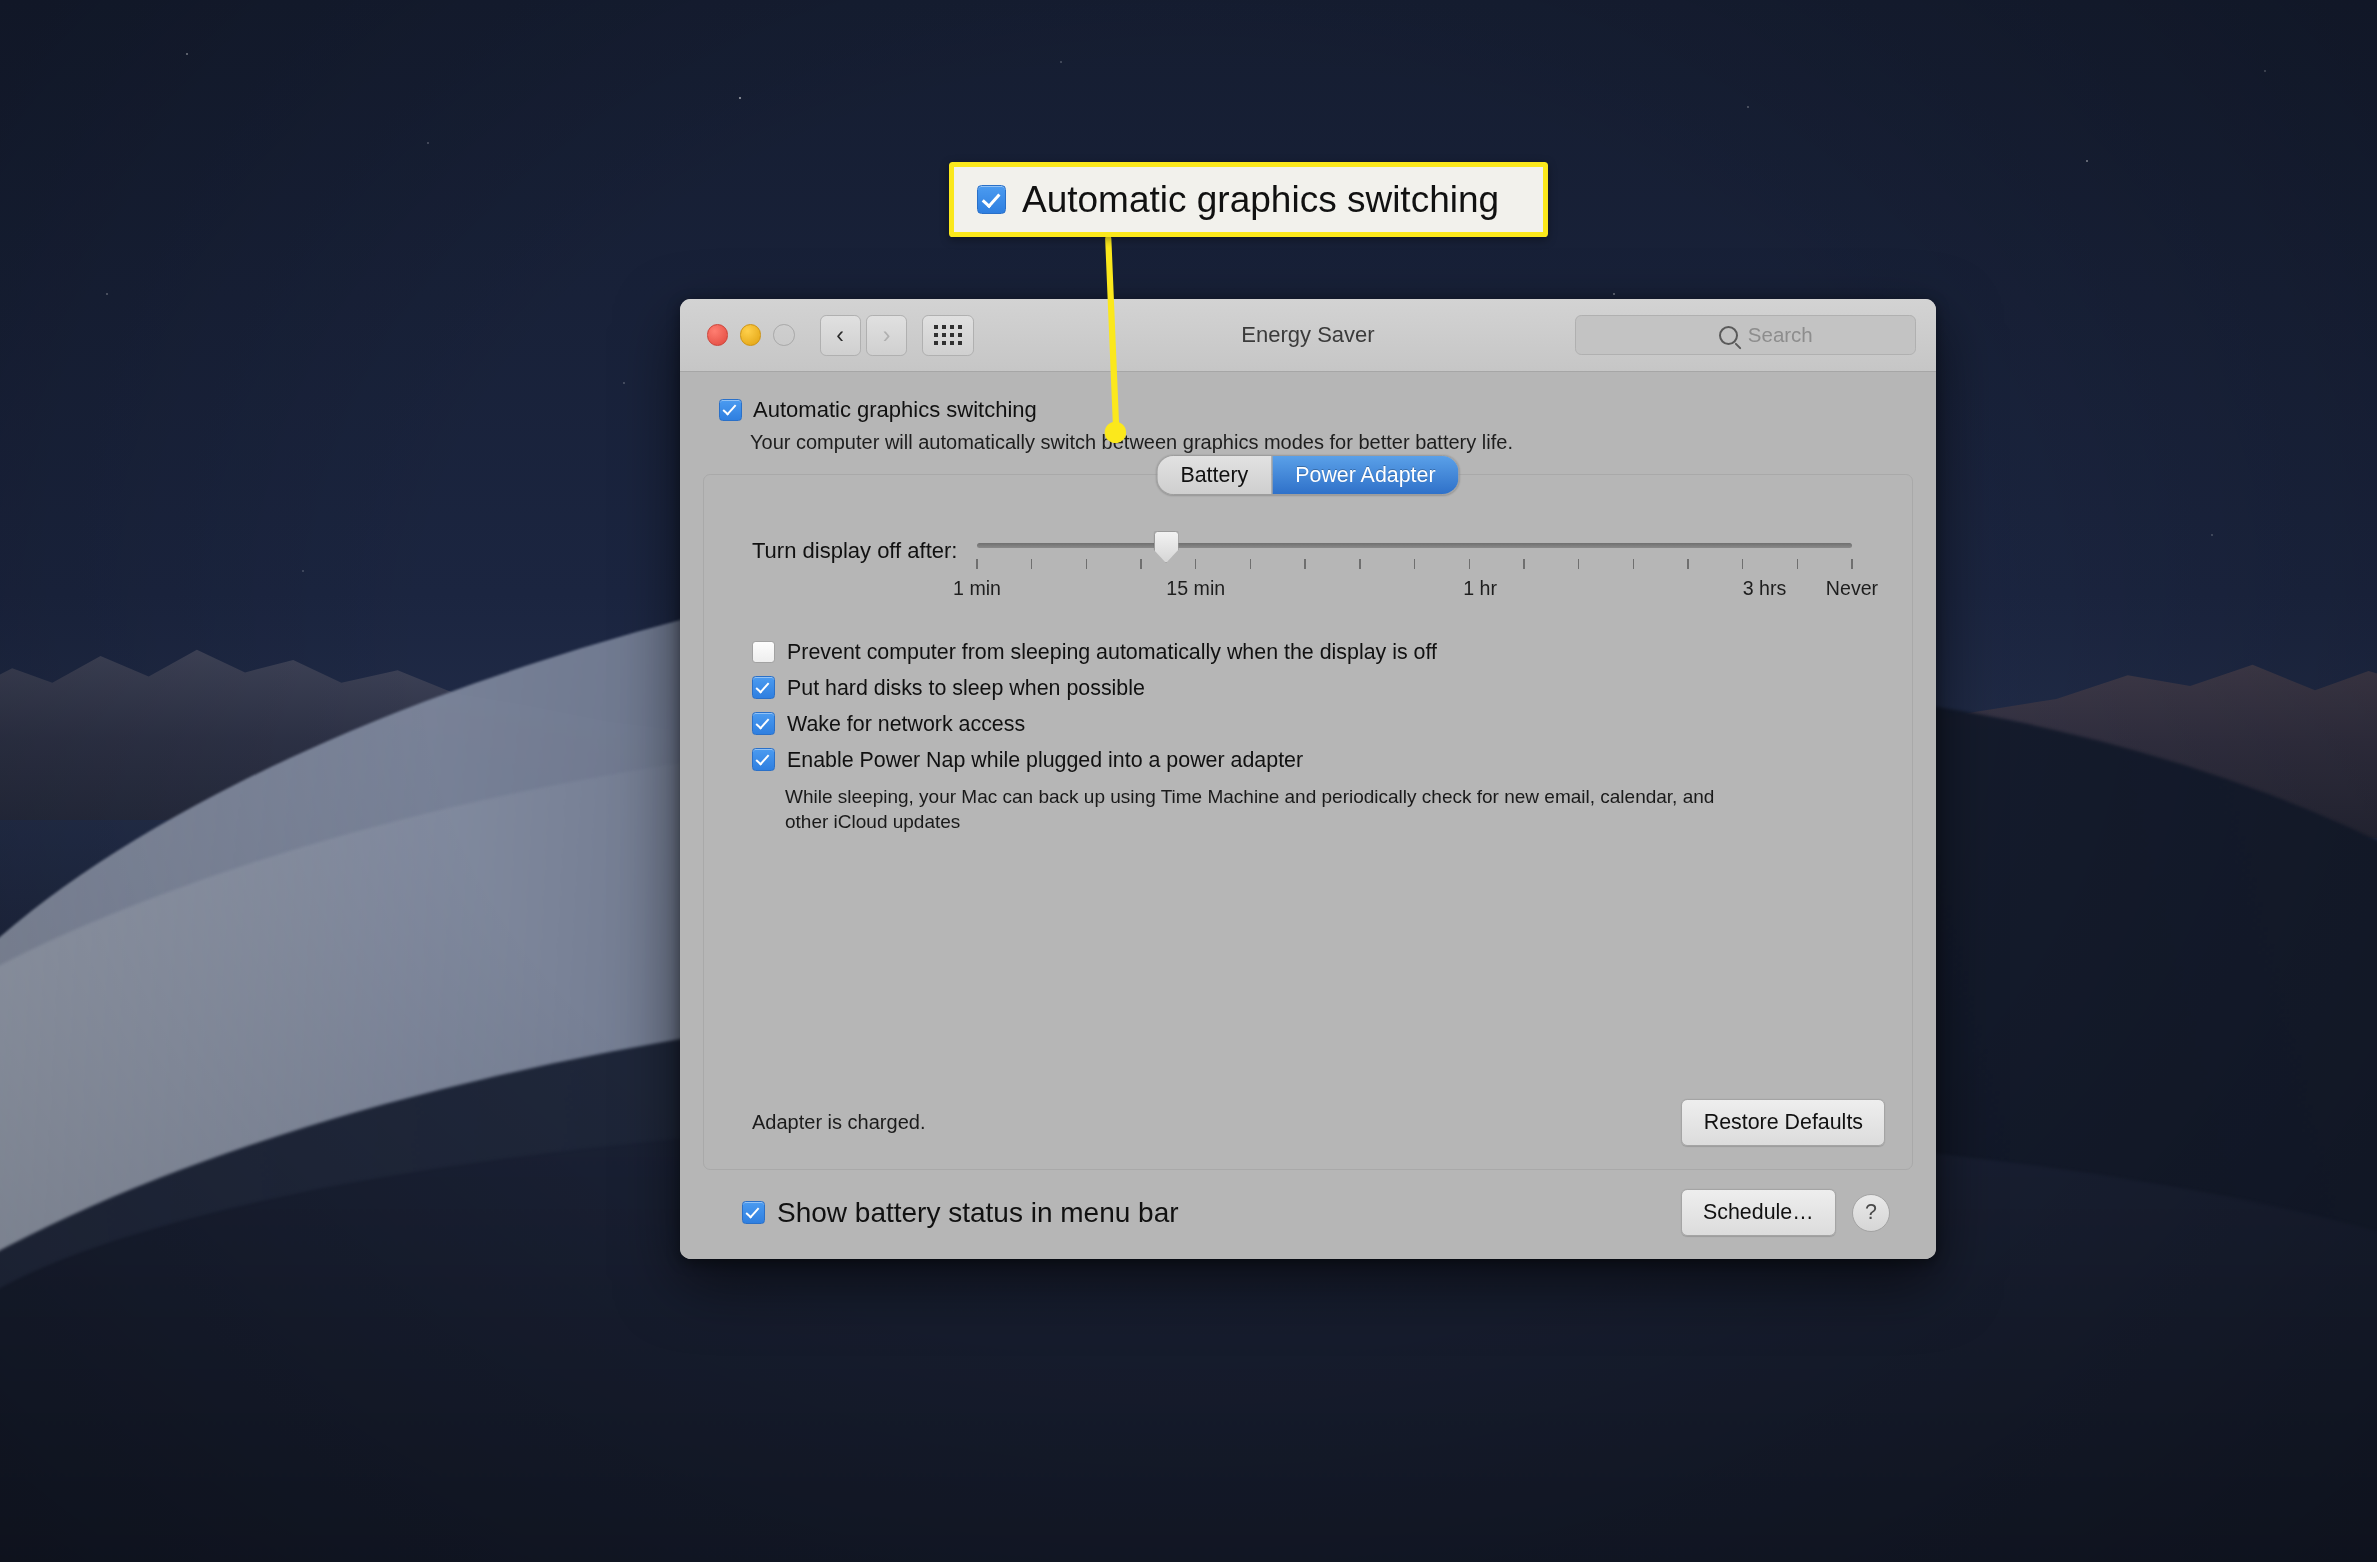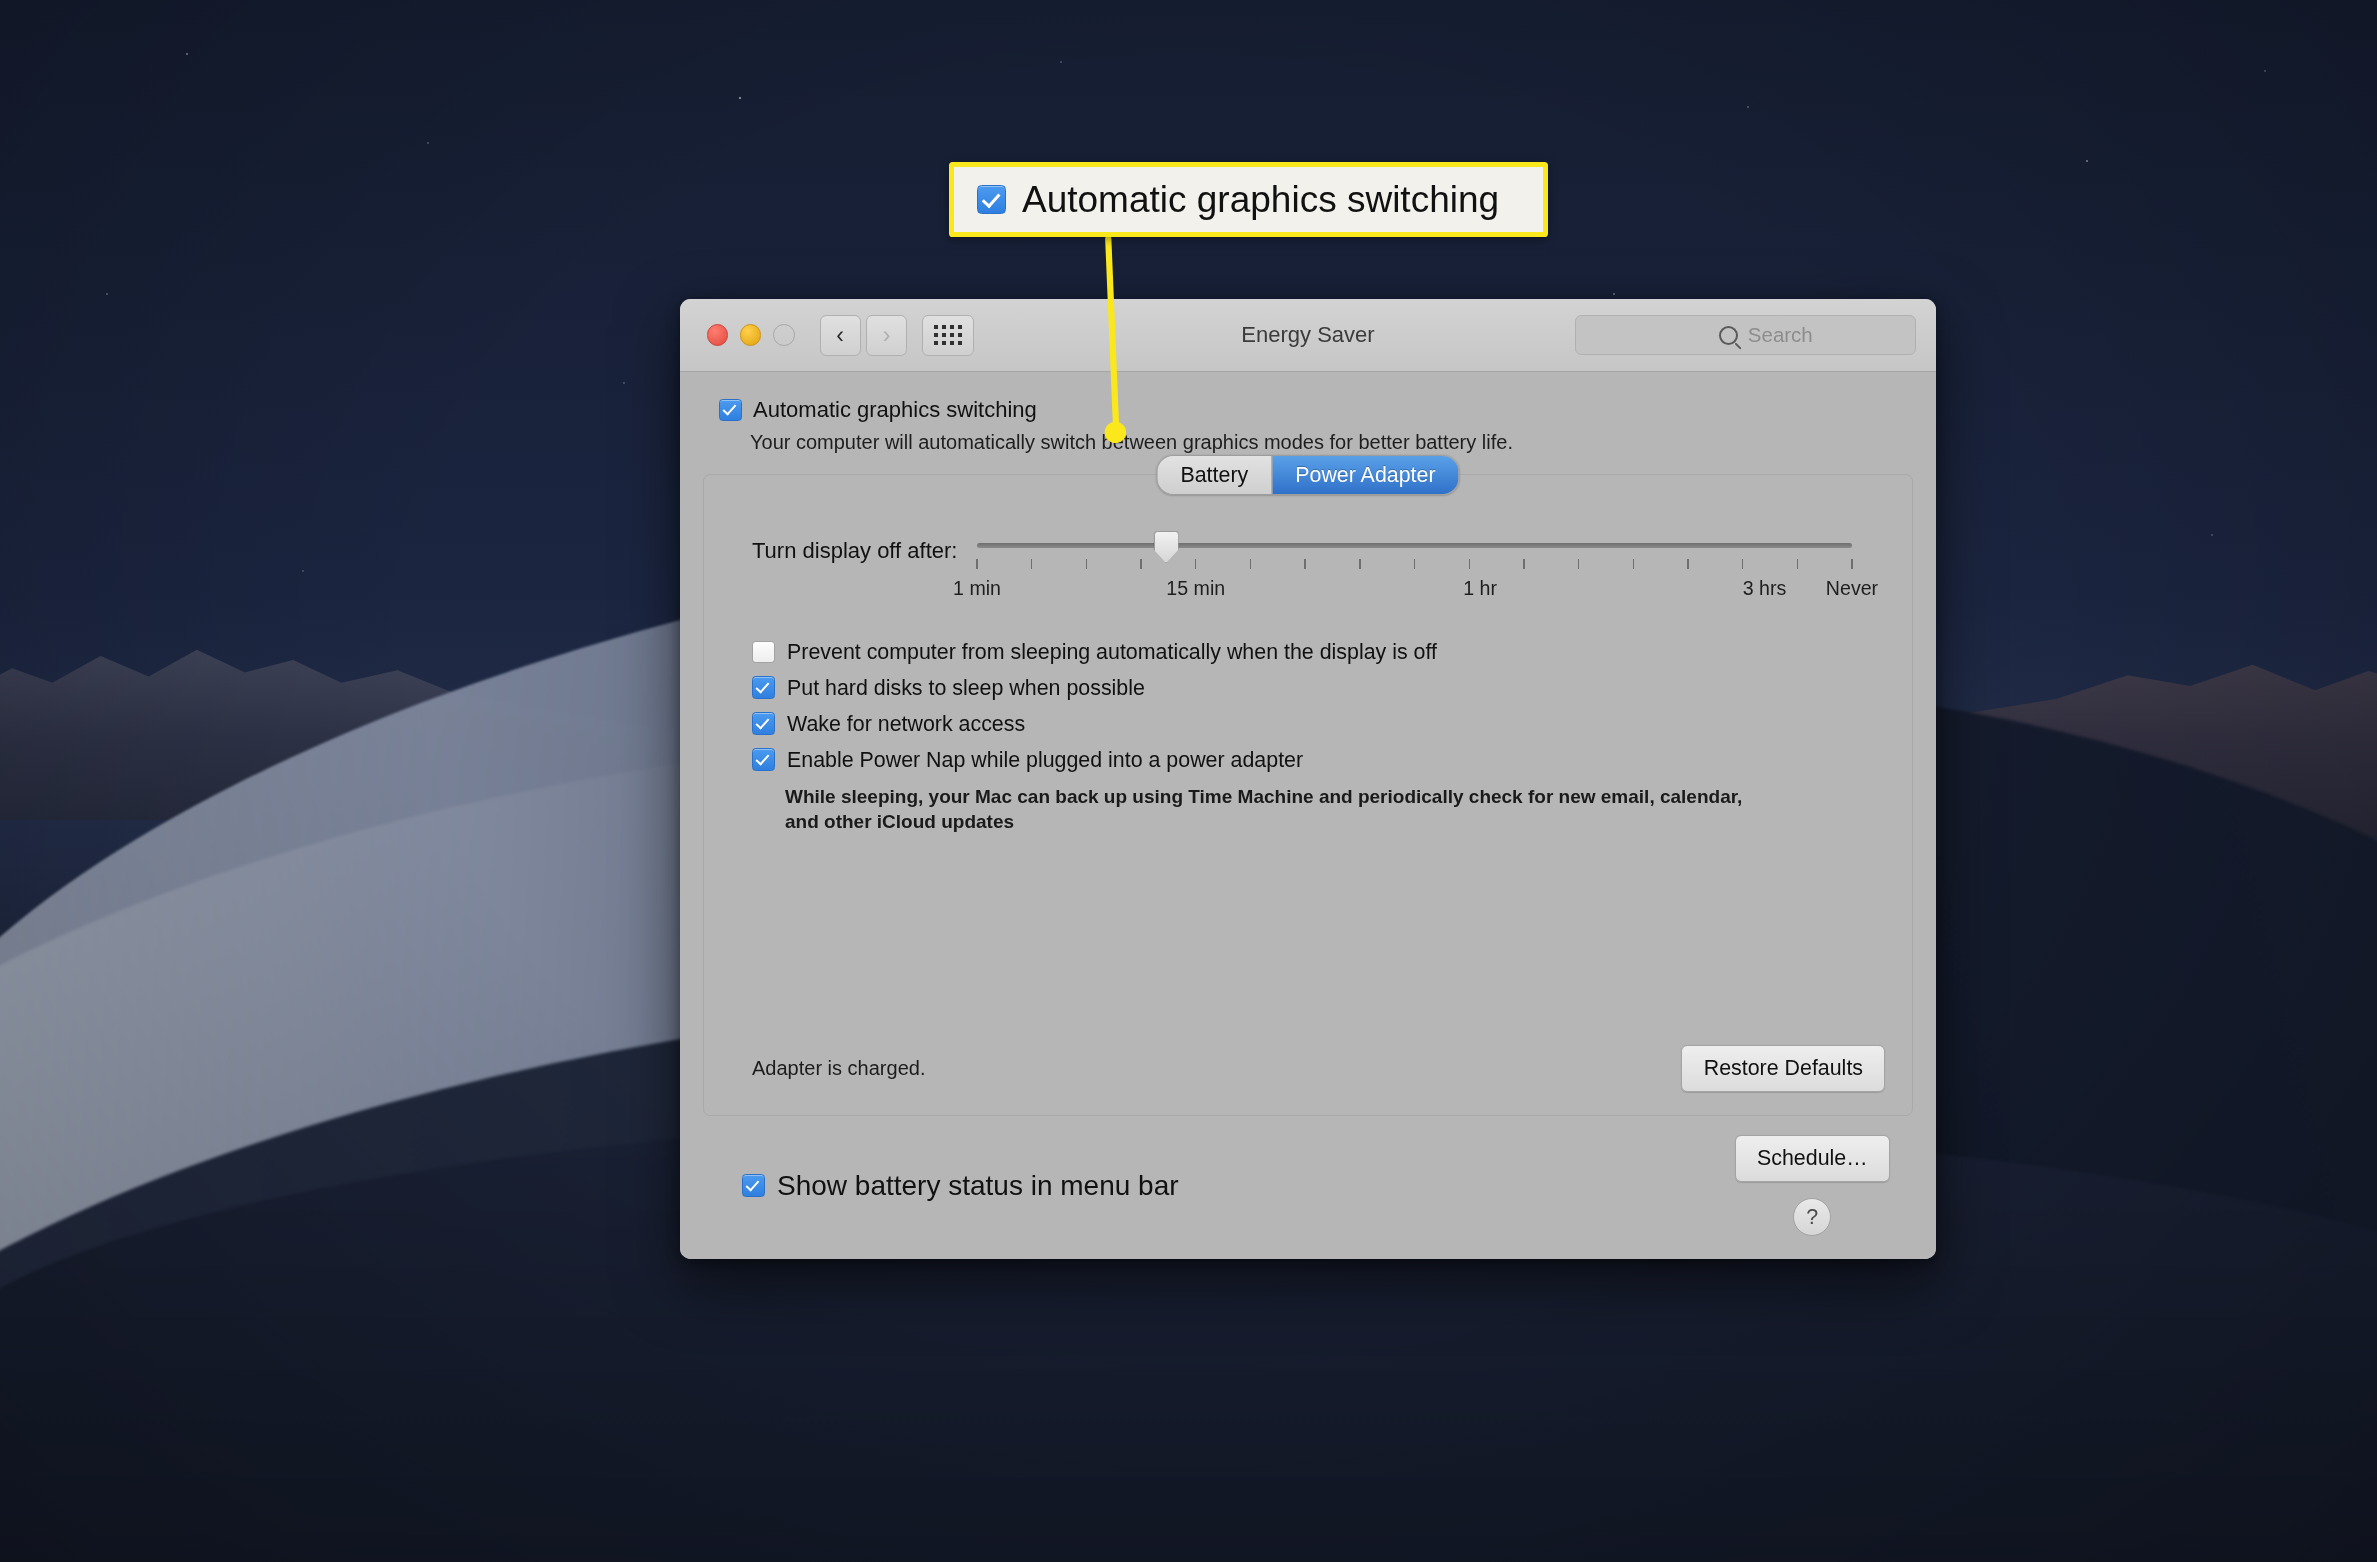--- a/index.html
+++ b/index.html
@@ -336,21 +336,20 @@
     display: flex; align-items: flex-start; gap: 12.5px;
     margin-bottom: 12.5px;
   }
   .opt-label { font-size: 21.4px; color: #111; line-height: 1.05; padding-top: 0.9px; }
   .opt-sub {
     margin: 5.4px 0 0 33px;
     font-size: 19px;
     color: #1a1a1a;
     line-height: 1.32;
     max-width: 972px;
-    font-weight: bold;
   }
 
   
   .panel-footer {
     margin-top: auto;
     display: flex; align-items: center;
     padding: 0 3.6px 23px 25px;
   }
   .battery-status { font-size: 20px; color: #1c1c1c; }
   .btn {
@@ -366,21 +365,21 @@
   .restore-wrap { margin-left: auto; }
 
   
   .win-footer {
     flex: 0 0 auto;
     display: flex; align-items: center;
     padding: 19.6px 23px 23px 39px;
     gap: 12.5px;
   }
   .footer-label { font-size: 28px; color: #111; }
-  .footer-right { margin-left: auto; display: flex; align-items: center; gap: 16px; flex-direction: column; }
+  .footer-right { margin-left: auto; display: flex; align-items: center; gap: 16px; }
   .helpbtn {
     width: 36px; height: 36px; border-radius: 50%;
     background: linear-gradient(to bottom, #e9e9e9, #d6d6d6);
     border: 0.9px solid #a4a4a4;
     display: flex; align-items: center; justify-content: center;
     font-size: 21.4px; color: #4a4a4a;
   }
 
   
   #callout {

